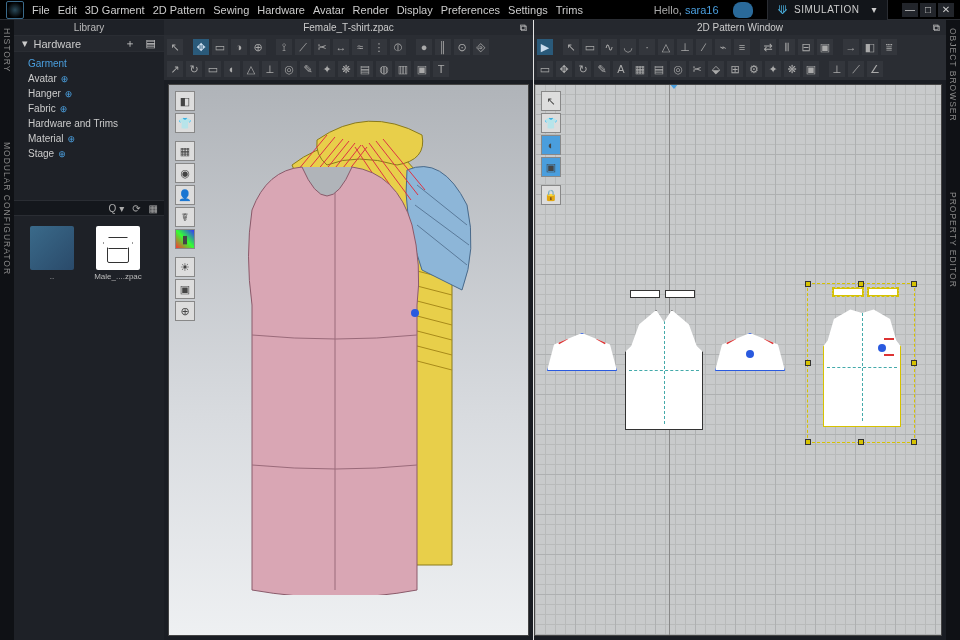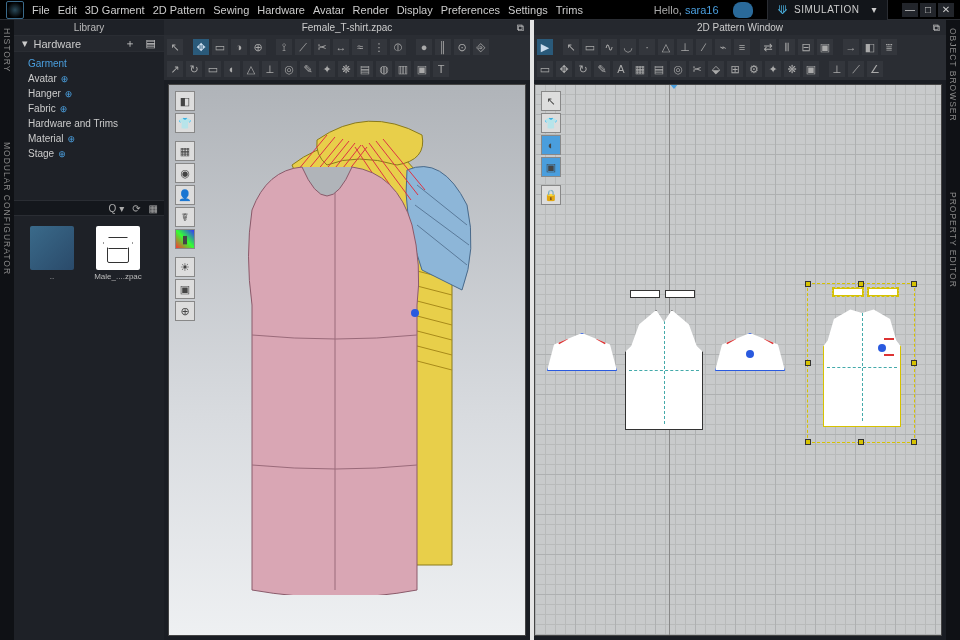--- a/index.html
+++ b/index.html
@@ -43,21 +43,21 @@
 .thumb.folder .icon { background:linear-gradient(135deg,#3a6a8a,#2a4a6a); }
 .thumb .label { font-size:8px; color:#bbb; text-align:center; white-space:nowrap; overflow:hidden; width:100%; }
 .tee { width:30px; height:30px; position:relative; }
 .tee::before { content:""; position:absolute; inset:6px 4px 0 4px; background:#fff; border:1px solid #333; border-radius:2px; }
 .tee::after { content:""; position:absolute; top:4px; left:0; right:0; height:10px; background:#fff; border:1px solid #333; clip-path:polygon(0 50%,20% 0,80% 0,100% 50%,80% 100%,20% 100%);}
 .tee.collar::before { border-top:3px solid #123; }
 
 
 .views { flex:1; display:flex; }
 .viewport3d, .viewport2d { display:flex; flex-direction:column; }
-.viewport3d { width:370px; border-right:4px solid #e5e5e5; }
+.viewport3d { width:370px; border-right:1px solid #e5e5e5; }
 .viewport2d { flex:1; }
 
 .tab-bar { height:16px; background:#25282e; display:flex; align-items:center; justify-content:center; color:#ccc; font-size:10px; border-bottom:1px solid #2a2d33; position:relative; }
 .tab-bar .close { position:absolute; right:6px; cursor:pointer; font-size:10px; }
 
 .toolstrip { background:#2a2d33; padding:2px; display:flex; flex-wrap:wrap; gap:1px; }
 .toolbtn { width:18px; height:18px; background:#33363c; display:flex; align-items:center; justify-content:center; cursor:pointer; color:#aaa; font-size:11px; border:1px solid #2a2d33; }
 .toolbtn.on { background:#2a5a7a; color:#cde; }
 .toolbtn.sep { background:transparent; border:none; width:6px; }
 

